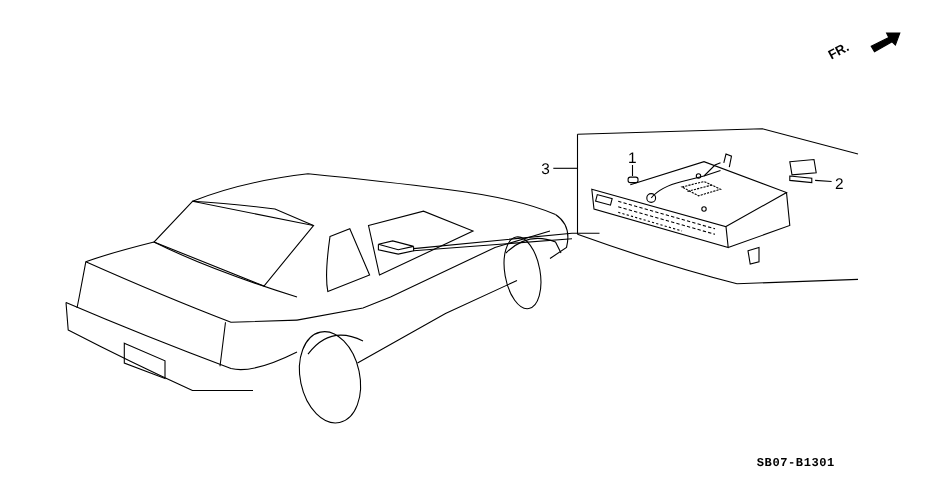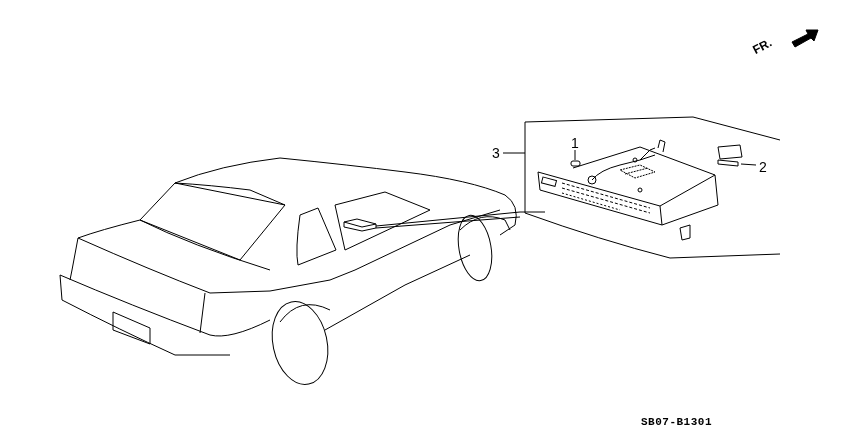--- a/index.html
+++ b/index.html
@@ -98,14 +98,14 @@
 
     <path d="M792 42 L 808 34 L 806 30 L 818 30 L 814 41 L 811 38 L 795 47 Z" fill="#000" stroke="#000"></path>
   </svg>
 
   <div class="callout" style="left:571px; top:136px;">1</div>
   <div class="callout" style="left:759px; top:160px;">2</div>
   <div class="callout" style="left:492px; top:146px;">3</div>
 
   <div class="fr" style="left:757px; top:43px;">FR.</div>
 
-  <div class="code" style="left:641px; top:416px;">SB07-B1301</div>
+  <div class="code" style="left:688px; top:416px;">SB07-B1301</div>
 </div>
 
 </body></html>

